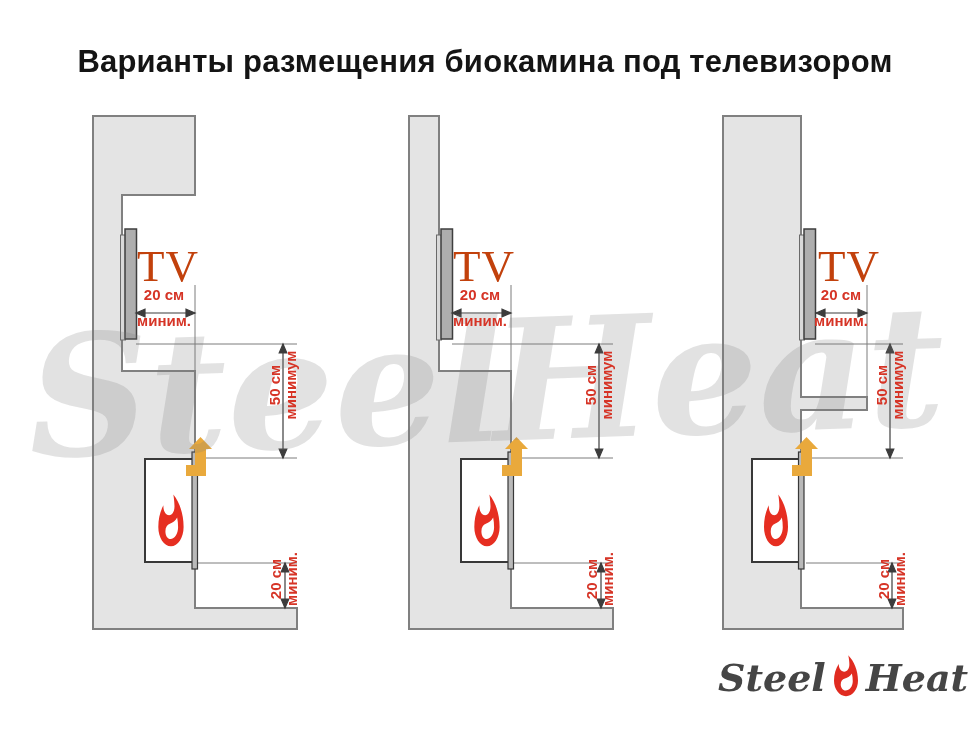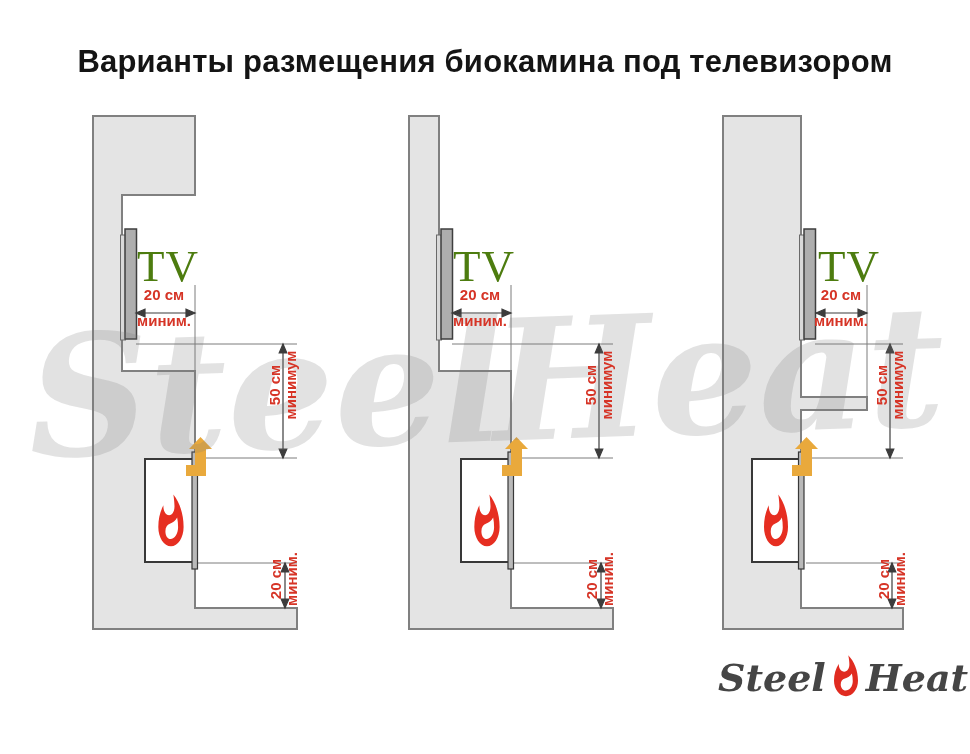--- a/index.html
+++ b/index.html
@@ -3,21 +3,21 @@
 <meta charset="utf-8">
 <style>
   html,body{margin:0;padding:0;background:#ffffff;}
   .stage{position:relative;width:970px;height:754px;background:#fff;overflow:hidden;
          font-family:"Liberation Sans", sans-serif;}
   .title{position:absolute;left:0;top:44px;width:970px;text-align:center;
          font-size:31px;font-weight:700;letter-spacing:.2px;color:#141414;}
   .diagram{position:absolute;top:115px;}
   .d1{left:92px;} .d2{left:408px;} .d3{left:722px;}
   .overlay{position:absolute;z-index:5;}
-  .tvlabel{font-family:"Liberation Serif", serif;font-size:45px;color:#4d7c0f;letter-spacing:1px;}
+  .tvlabel{font-family:"Liberation Serif", serif;font-size:45px;color:#c2410c;letter-spacing:1px;}
   .red{color:#d63426;font-weight:700;font-size:15px;line-height:16px;text-align:center;}
   .hdim{width:62px;}
   .vblock{transform:rotate(-90deg);transform-origin:center;}
   .watermark{position:absolute;left:28px;top:272px;width:915px;height:220px;z-index:2;
              display:flex;align-items:center;justify-content:flex-start;
              transform:rotate(-2deg);pointer-events:none;
              font-family:"DejaVu Serif", serif;font-style:italic;font-weight:700;
              font-size:168px;color:rgba(125,125,125,0.22);white-space:nowrap;}
   .watermark svg{margin:0 -8px 0 -4px;opacity:.85;}
   .logo{position:absolute;left:718px;top:650px;height:54px;display:flex;align-items:center;

